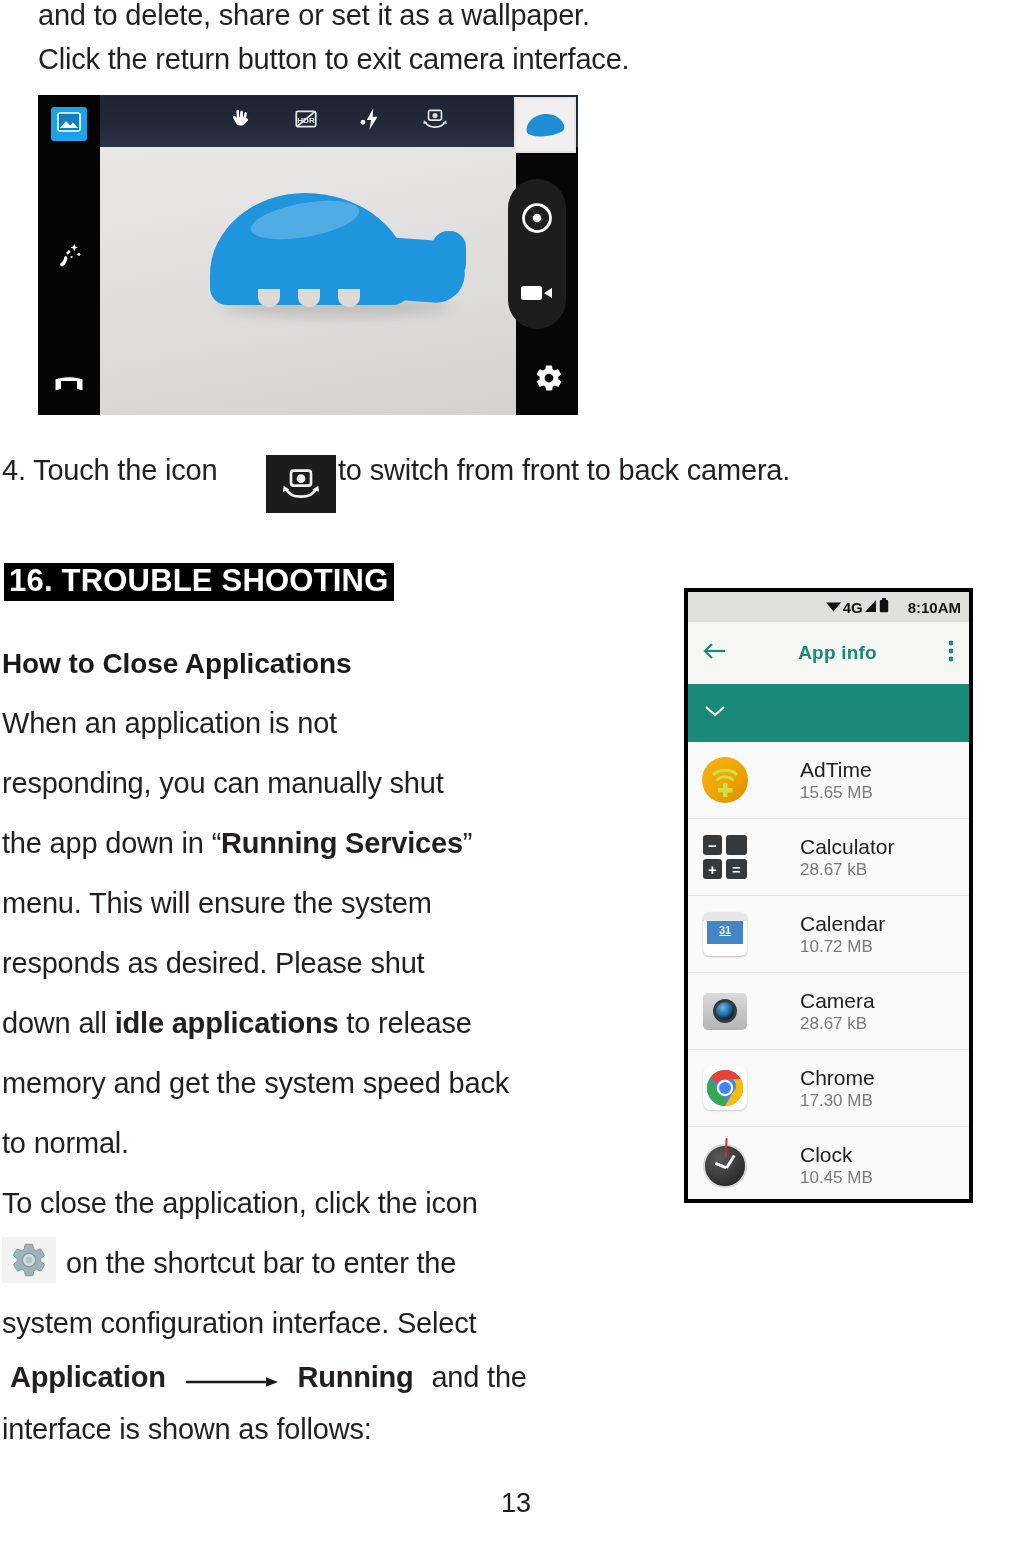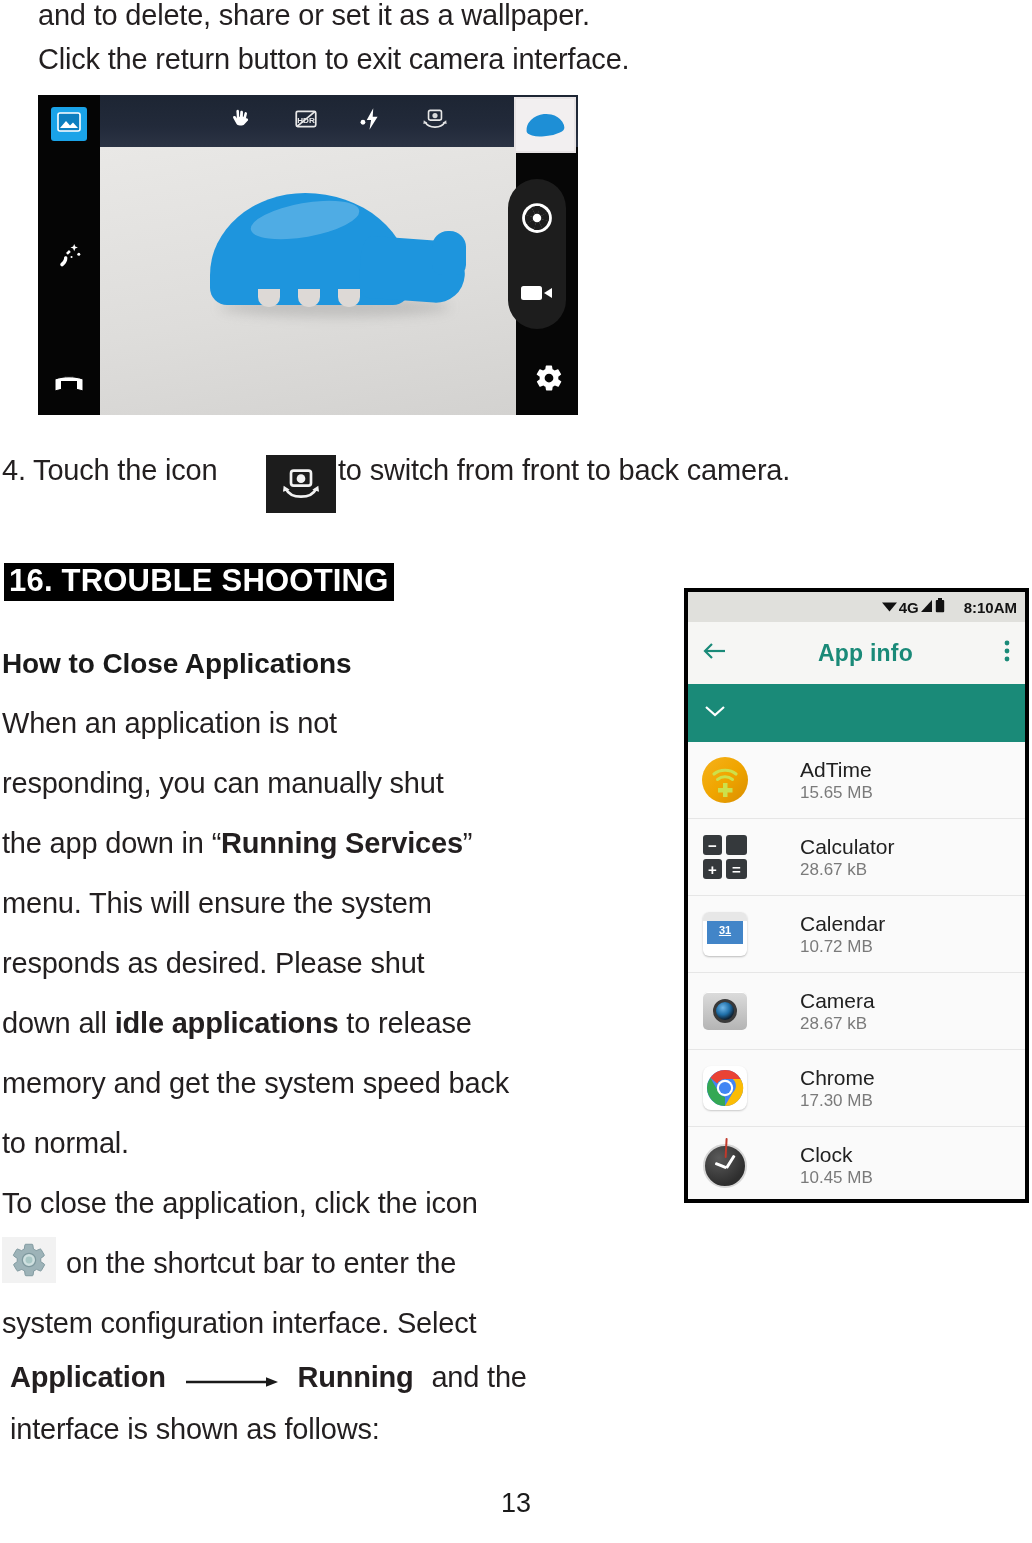--- a/index.html
+++ b/index.html
@@ -135,38 +135,38 @@
     font-size: 28px; font-weight: bold; color: #1a1a1a;
     letter-spacing: -.1px;
   }
 
   
   .arrow-wrap { display: inline-block; vertical-align: middle; margin: 0 10px; }
 
   
   .phone {
     position: absolute; left: 684px; top: 588px;
-    width: 345px; height: 615px;
+    width: 289px; height: 615px;
     border: 4px solid #000;
     background: #14b8a6;
     overflow: hidden;
   }
   .status-bar {
     height: 30px; background: #e0e0dc;
     display: flex; align-items: center; justify-content: flex-end;
     padding-right: 8px; gap: 1px;
     font-size: 15px; font-weight: bold; color: #121212;
   }
   .app-bar {
     height: 62px; background: #f6f6f4;
     display: flex; align-items: center; padding: 0 14px;
   }
   .app-bar-title {
     flex: 1; text-align: center;
-    font-size: 23px; font-weight: bold; color: #1a8a78;
+    font-size: 19px; font-weight: bold; color: #1a8a78;
     letter-spacing: .2px;
   }
   .filter-bar {
     height: 58px; background: #1a8a78;
     display: flex; align-items: center; padding: 0 16px;
   }
   .filter-label {
     flex: 1; text-align: center;
     font-size: 24px; font-weight: bold; color: #ffffff;
   }
@@ -401,21 +401,21 @@
     <span class="arrow-wrap">
       <svg width="96" height="14" viewBox="0 0 96 14">
         <line x1="2" y1="7" x2="82" y2="7" stroke="#1a1a1a" stroke-width="2.4"></line>
         <path d="M82 2.2 94 7l-12 4.8z" fill="#1a1a1a"></path>
       </svg>
     </span>
     <span class="b">Running</span>
     <span style="margin-left:10px;">and the</span>
   </div>
 
-  <div class="doc-line" style="left:2px; top:1412px;margin-left:8px;">interface is shown as follows:</div>
+  <div class="doc-line" style="left:2px; top:1412px;">interface is shown as follows:</div>
 
   <div class="phone">
 
     <div class="status-bar">
       <span>
         <svg width="17" height="14" viewBox="0 0 17 14">
             <path fill="#121212" d="M1 3.5 8.5 12.5 16 3.5z"></path>
           </svg>
       </span>
       <span>4G</span>

